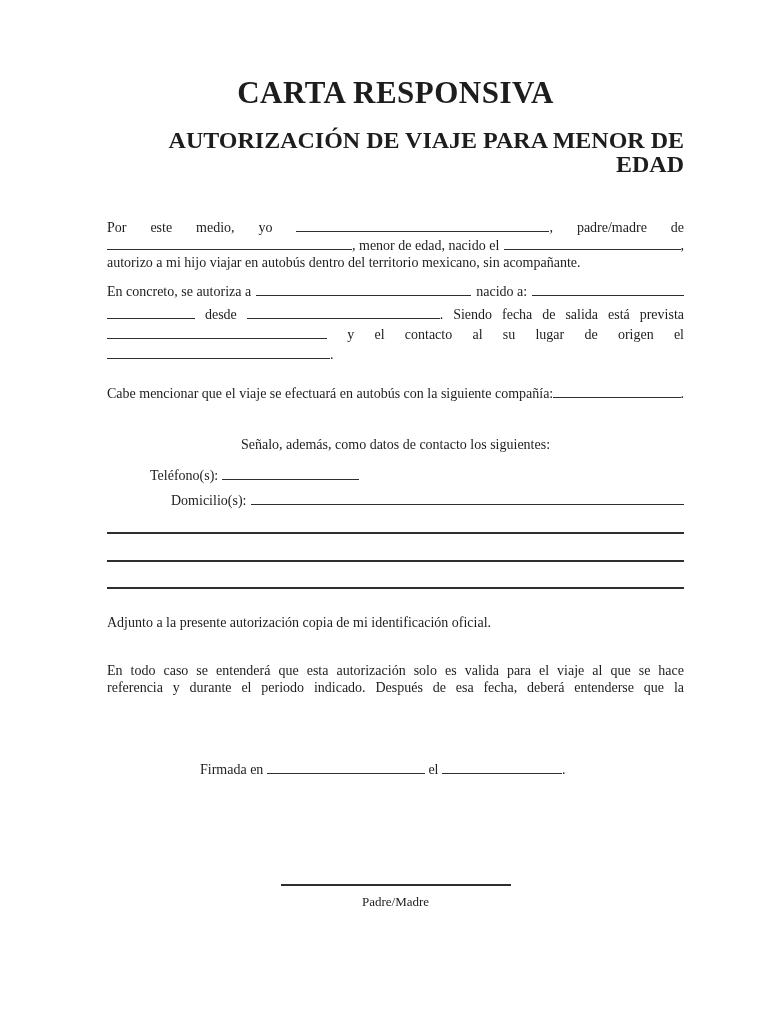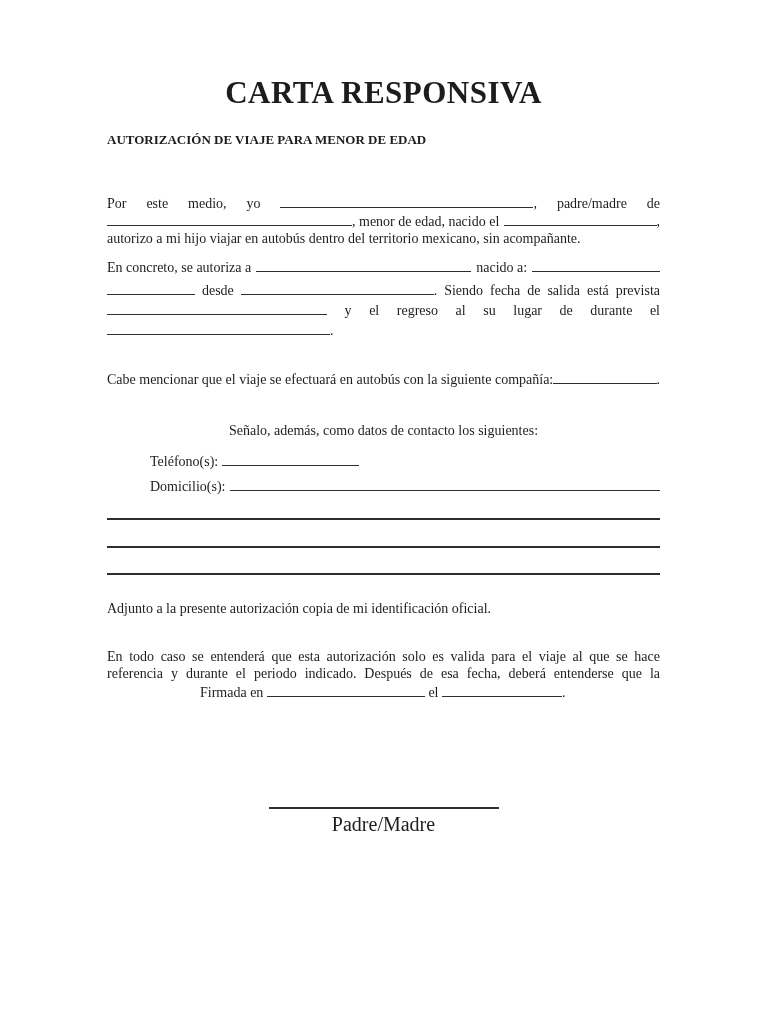--- a/index.html
+++ b/index.html
@@ -12,37 +12,37 @@
     width: 768px;
     height: 1024px;
     margin: 0 auto;
     background: #ffffff;
     color: #1d1d1d;
     font-family: "Liberation Serif", "DejaVu Serif", serif;
     font-size: 14px;
     overflow: hidden;
   }
   .content {
-    padding: 0 108px 0 107px; 
+    padding: 0 84px 0 107px; 
   }
 
   
   .doc-title {
     padding-top: 74px;
     text-align: center;
     font-weight: bold;
     font-size: 31px;
     line-height: 38px;
     letter-spacing: 0.5px;
   }
   .doc-subtitle {
     margin-top: 16px;
-    text-align: left;
+    text-align: right;
     font-weight: bold;
-    font-size: 13px;
+    font-size: 24px;
     line-height: 24px;
   }
 
   
   .line  { line-height: 17.5px; }
   .jline { line-height: 17.5px; text-align: justify; text-align-last: justify; font-family: Liberation Serif, serif; }
   .fline { display: flex; align-items: baseline; line-height: 17.5px; font-family: Liberation Serif, serif; }
 
   .p2 .line, .p2 .jline, .p2 .fline { line-height: 20px; }
 
@@ -64,52 +64,53 @@
   .w220 { width: 220px; }
   .w223 { width: 223px; }
   .w137 { width: 137px; }
   .w158 { width: 158px; }
   .w120 { width: 120px; }
 
   
   .intro        { margin-top: 42px; }
   .p2           { margin-top: 10px; }
   .p2-l2        { margin-top: 3px; }
-  .company-line { margin-top: 30px; }
+  .company-line { margin-top: 20px; }
   .contact-intro{ margin-top: 33px; text-align: center; }
   .phone-line   { margin-top: 13px; margin-left: 43px; }
-  .address-line { margin-top: 7px;  margin-left: 43px; justify-content: flex-end; }
+  .address-line { margin-top: 7px;  margin-left: 64px; justify-content: flex-end; }
 
   .hr {
     height: 0;
     border-bottom: 2px solid #2e2e2e;
   }
   .hr1 { margin-top: 23px; }
   .hr2 { margin-top: 26px; }
   .hr3 { margin-top: 25px; }
 
   .attachment { margin-top: 25px; }
   .validity   { margin-top: 30px; }
 
   .signing-line {
+    margin-top: 63px;
     margin-left: 93px;
     line-height: 18px;
   }
 
   .sig-block { margin-top: 105px; }
   .sig-rule {
     width: 230px;
     margin: 0 auto;
     height: 0;
     border-bottom: 2px solid #2e2e2e;
   }
   .sig-caption {
     margin-top: 6px;
     text-align: center;
-    font-size: 20px;
+    font-size: 13px;
     line-height: 19px;
   }
 </style>
 </head>
 <body>
 
 <div class="page">
   <div class="content">
 
     <div class="doc-title">CARTA RESPONSIVA</div>
@@ -127,21 +128,21 @@
     </div>
 
     <div class="p2">
       <div class="fline">
           <span>En concreto, se autoriza a</span>
           <span class="blank w215 gl gr"></span>
           <span>nacido a:</span>
           <span class="blank grow gl"></span>
         </div>
       <div class="jline p2-l2"><span class="blank w88"></span> <span>desde</span> <span class="blank w193"></span><span>. Siendo fecha de salida está prevista</span></div>
-      <div class="jline"><span class="blank w220"></span> <span>y el regreso al su lugar de durante el</span></div>
+      <div class="jline"><span class="blank w220"></span> <span>y el contacto al su lugar de origen el</span></div>
       <div class="line"><span class="blank w223"></span><span>.</span></div>
     </div>
 
     <div class="fline company-line">
         <span>Cabe mencionar que el viaje se efectuará en autobús con la siguiente compañía:</span>
         <span class="blank grow"></span>
         <span>.</span>
       </div>
 
     <div class="line contact-intro">Señalo, además, como datos de contacto los siguientes:</div>

